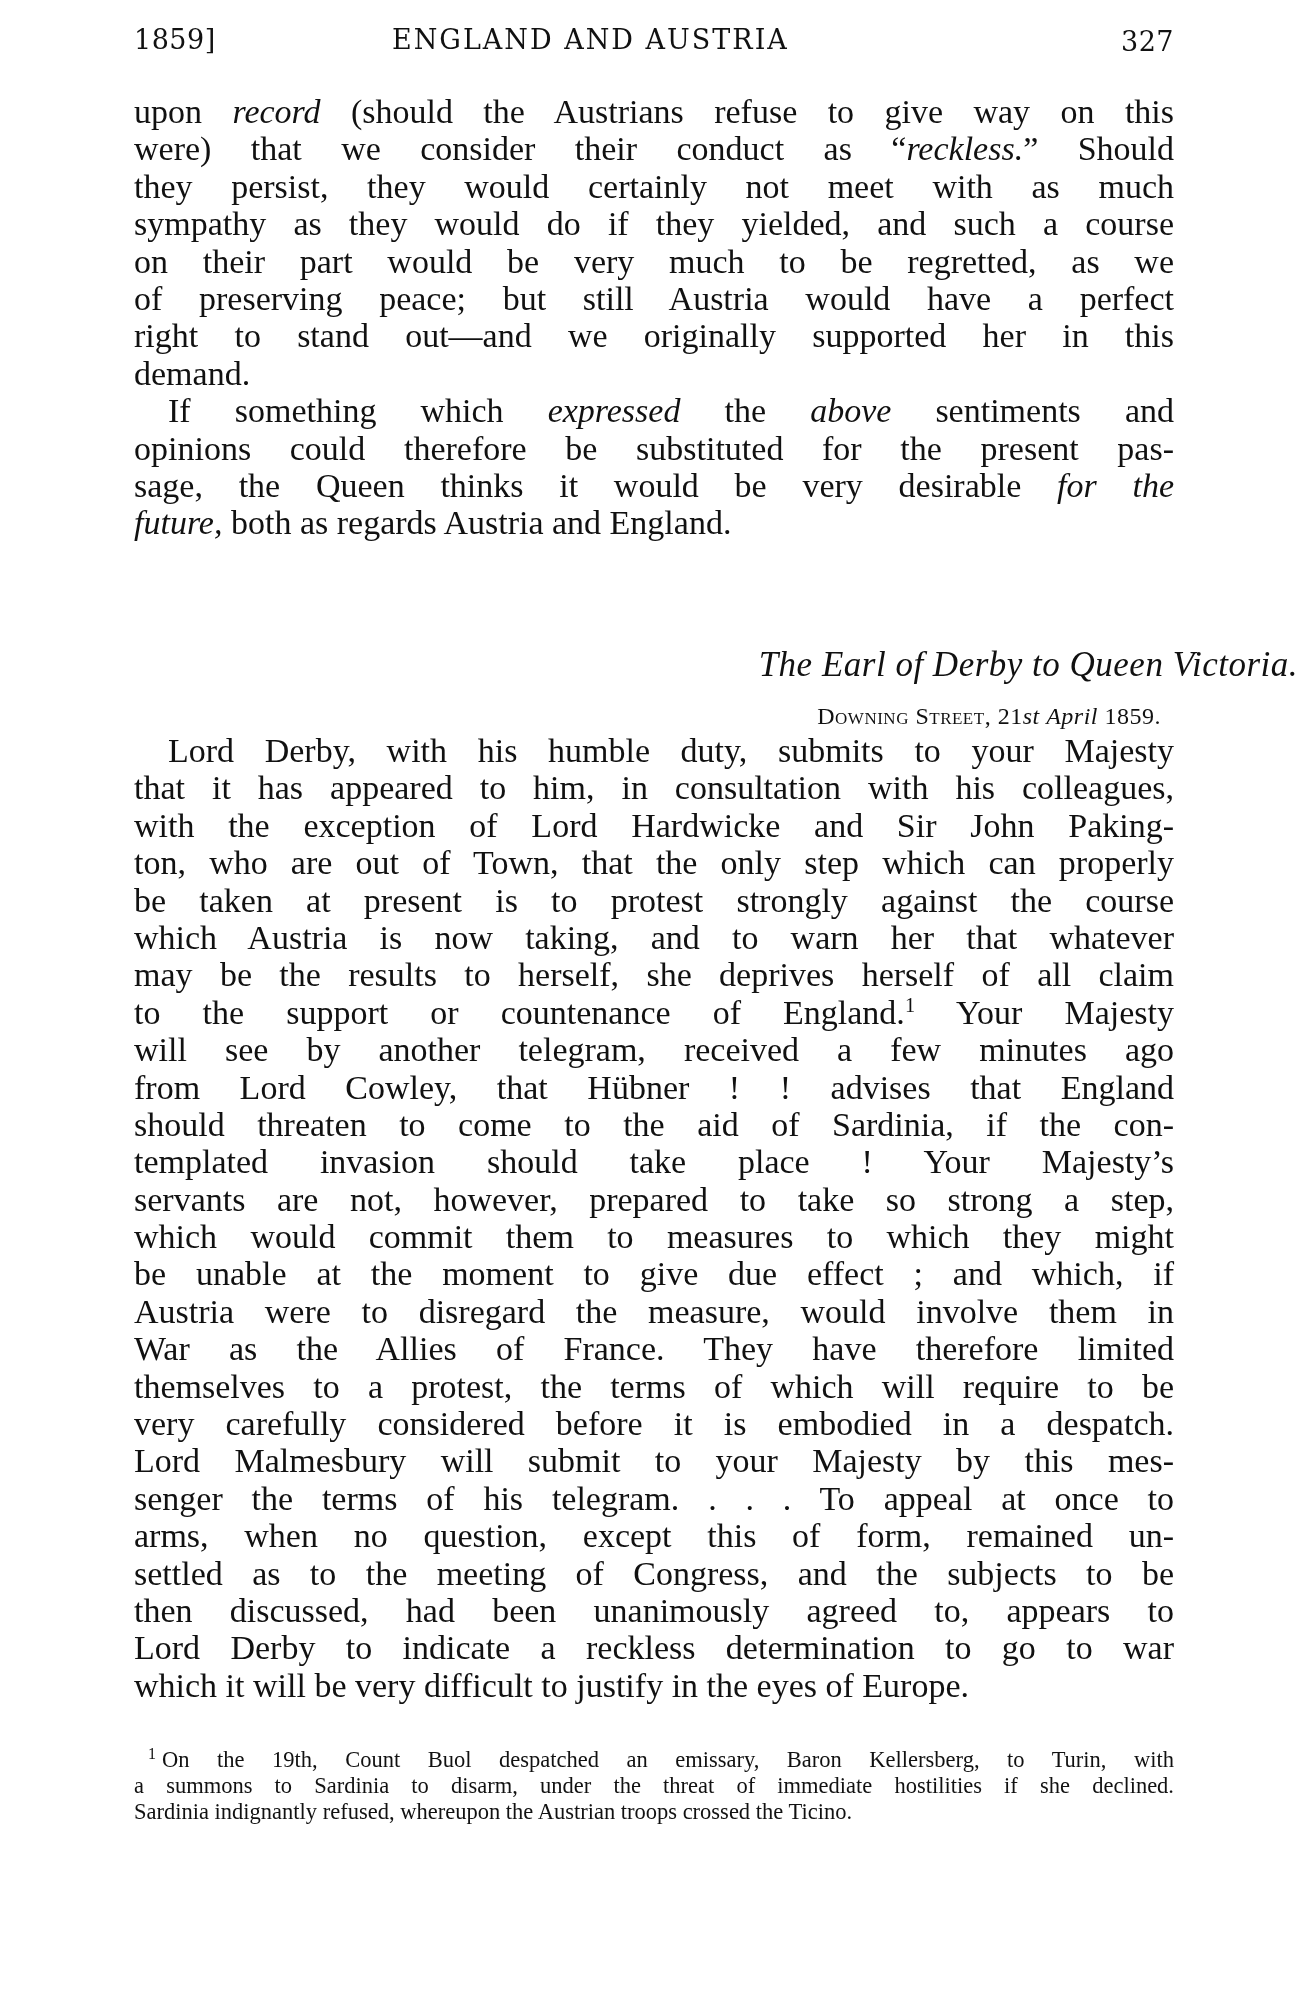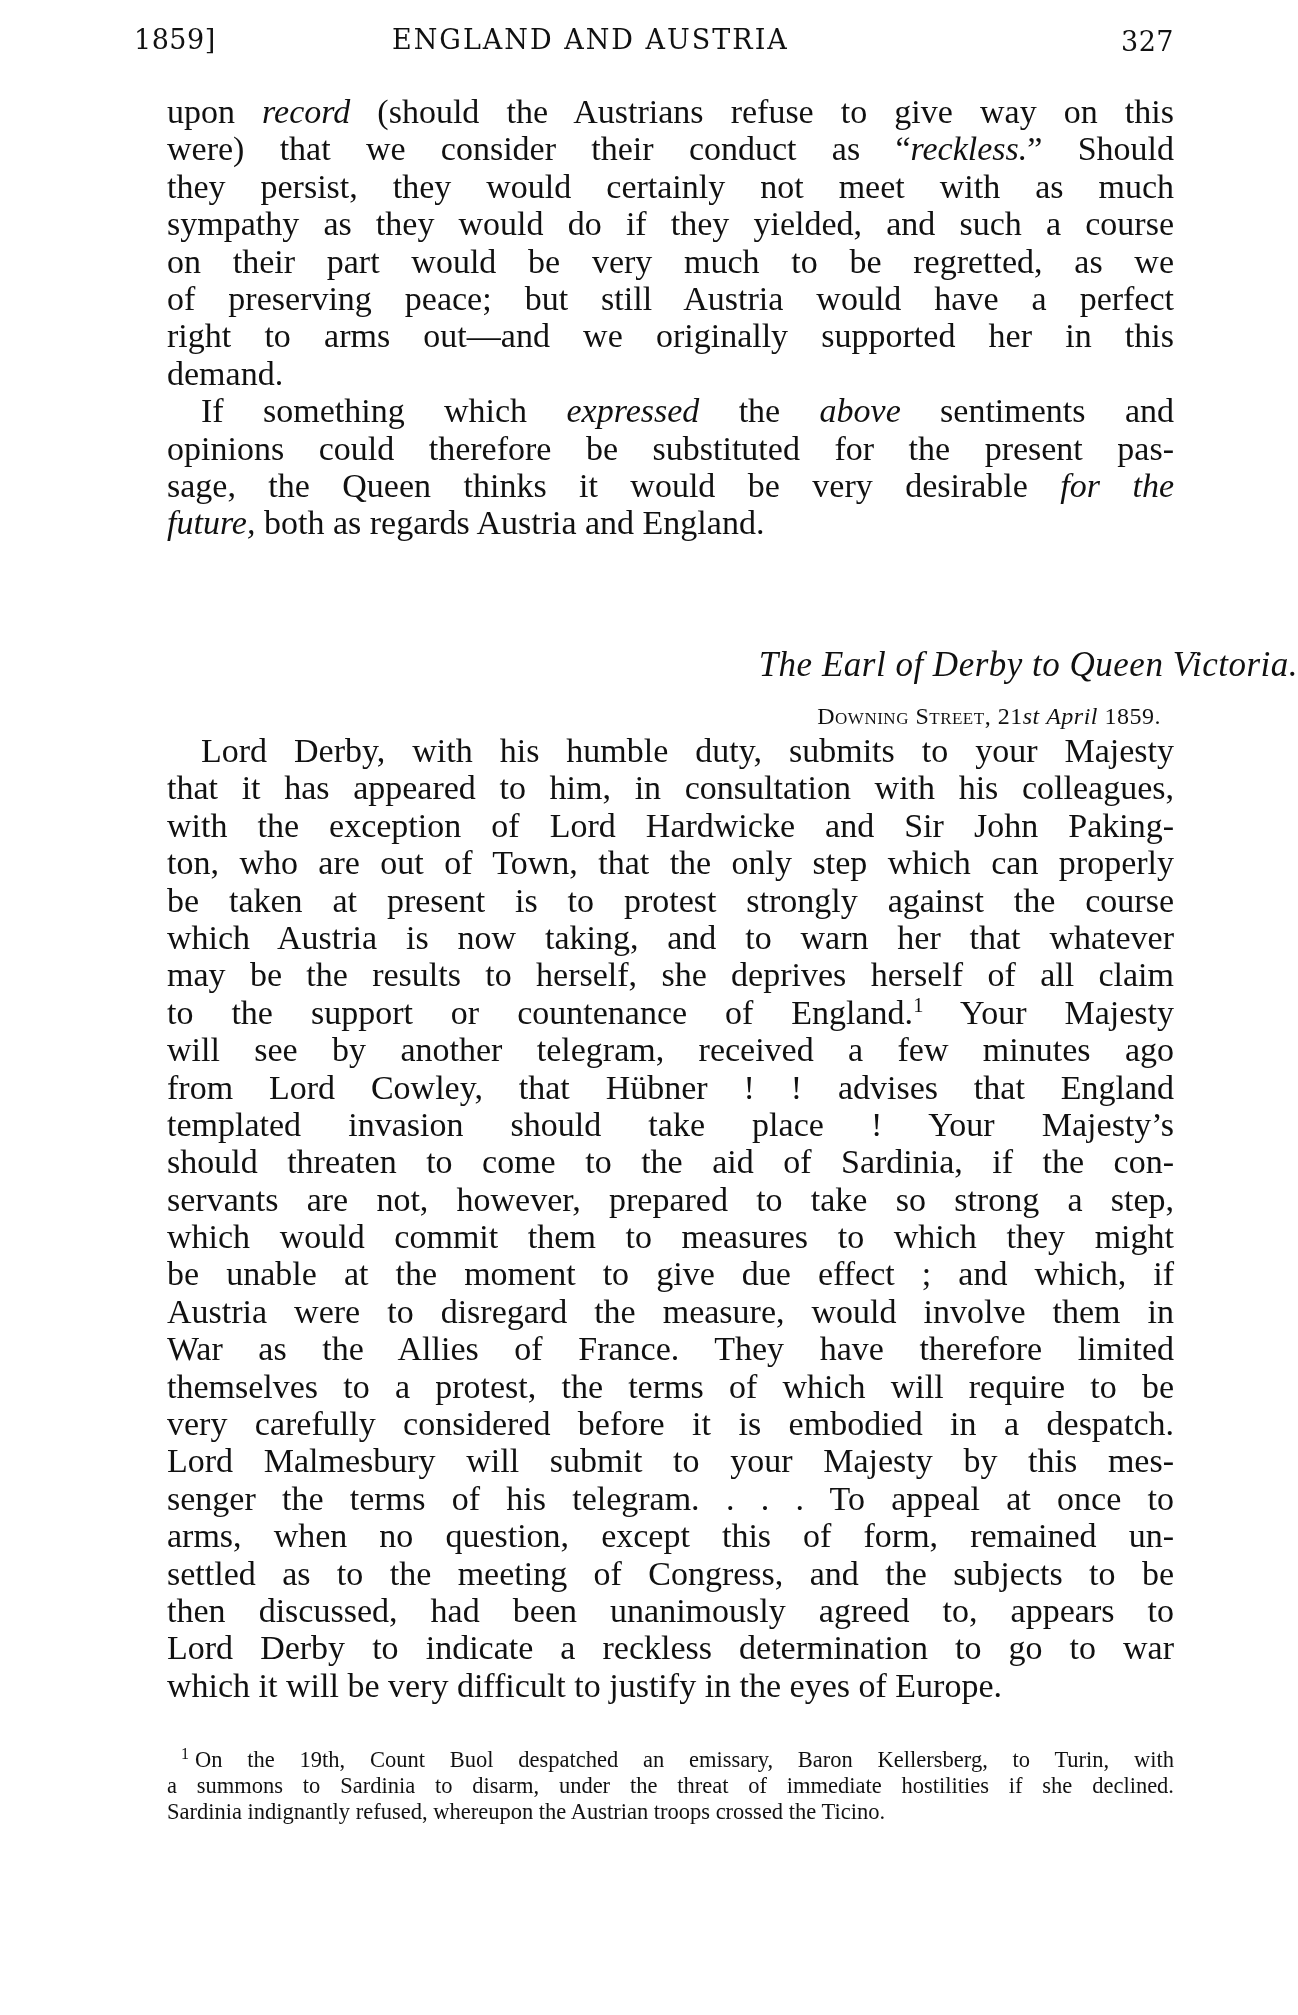--- a/index.html
+++ b/index.html
@@ -15,21 +15,21 @@
   }
   .running-head .year { position: absolute; left: 0; top: 0; }
   .running-head .title { position: absolute; left: 258px; top: 0; letter-spacing: 2px; }
   .running-head .folio { position: absolute; right: 0; top: 2px; }
   .body-text {
     position: absolute; left: 134px; width: 1040px;
     font-size: 29.5px; line-height: 37.4px; text-align: justify;
     font-family: "Liberation Serif", "DejaVu Serif", serif;
     font-size: 34px;
   }
-  .line { display: block; text-align: justify; text-align-last: justify; white-space: nowrap; height: 37.4px; margin-left: 33px; }
+  .line { display: block; text-align: justify; text-align-last: justify; white-space: nowrap; height: 37.4px; }
   .line.last { text-align-last: left; }
   i, em { font-style: italic; }
   #para1 { top: 93px; }
   .letter-heading {
     position: absolute; left: 0; width: 1298px; top: 645px; text-align: right;
     font-family: "Liberation Serif", "DejaVu Serif", serif;
     font-size: 35px; font-style: italic; letter-spacing: 0.5px;
     padding-left: 16px; box-sizing: border-box;
   }
   .letter-place {
@@ -60,21 +60,21 @@
   </div>
 
   <div class="body-text" id="para1">
     <div>
         <span class="line"><span>upon </span><i>record</i><span> (should the Austrians refuse to give way on this</span></span>
         <span class="line"><span>were) that we consider their conduct as “</span><i>reckless.</i><span>”  Should</span></span>
         <span class="line"><span>they persist, they would certainly not meet with as much</span></span>
         <span class="line"><span>sympathy as they would do if they yielded, and such a course</span></span>
         <span class="line"><span>on their part would be very much to be regretted, as we</span></span>
         <span class="line"><span>of preserving peace; but still Austria would have a perfect</span></span>
-        <span class="line"><span>right to arms out—and we originally supported her in this</span></span>
+        <span class="line"><span>right to stand out—and we originally supported her in this</span></span>
         <span class="line last"><span>demand.</span></span>
       </div>
     <div>
         <span class="line" style="padding-left: 34px;"><span>If something which </span><i>expressed</i><span> the </span><i>above</i><span> sentiments and</span></span>
         <span class="line"><span>opinions could therefore be substituted for the present pas-</span></span>
         <span class="line"><span>sage, the Queen thinks it would be very desirable </span><i>for the</i></span>
         <span class="line last"><i>future,</i><span> both as regards Austria and England.</span></span>
       </div>
   </div>
 
@@ -87,22 +87,22 @@
         <span class="line" style="padding-left: 34px;"><span>Lord Derby, with his humble duty, submits to your Majesty</span></span>
         <span class="line"><span>that it has appeared to him, in consultation with his colleagues,</span></span>
         <span class="line"><span>with the exception of Lord Hardwicke and Sir John Paking-</span></span>
         <span class="line"><span>ton, who are out of Town, that the only step which can properly</span></span>
         <span class="line"><span>be taken at present is to protest strongly against the course</span></span>
         <span class="line"><span>which Austria is now taking, and to warn her that whatever</span></span>
         <span class="line"><span>may be the results to herself, she deprives herself of all claim</span></span>
         <span class="line"><span>to the support or countenance of England.</span><sup>1</sup><span>  Your Majesty</span></span>
         <span class="line"><span>will see by another telegram, received a few minutes ago</span></span>
         <span class="line"><span>from Lord Cowley, that Hübner ! !  advises that England</span></span>
+        <span class="line"><span>should threaten to come to the aid of Sardinia, if the con-</span></span>
         <span class="line"><span>templated invasion should take place !  Your Majesty’s</span></span>
-        <span class="line"><span>should threaten to come to the aid of Sardinia, if the con-</span></span>
         <span class="line"><span>servants are not, however, prepared to take so strong a step,</span></span>
         <span class="line"><span>which would commit them to measures to which they might</span></span>
         <span class="line"><span>be unable at the moment to give due effect ;  and which, if</span></span>
         <span class="line"><span>Austria were to disregard the measure, would involve them in</span></span>
         <span class="line"><span>War as the Allies of France.  They have therefore limited</span></span>
         <span class="line"><span>themselves to a protest, the terms of which will require to be</span></span>
         <span class="line"><span>very carefully considered before it is embodied in a despatch.</span></span>
         <span class="line"><span>Lord Malmesbury will submit to your Majesty by this mes-</span></span>
         <span class="line"><span>senger the terms of his telegram. . . . To appeal at once to</span></span>
         <span class="line"><span>arms, when no question, except this of form, remained un-</span></span>

